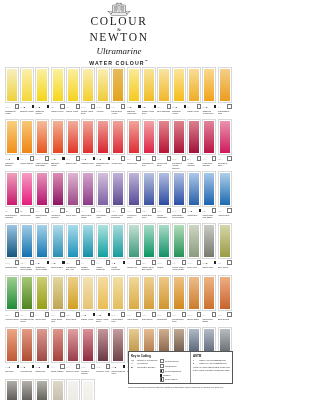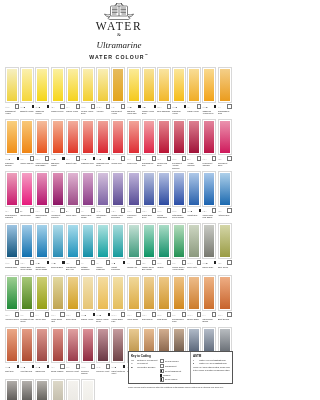--- a/index.html
+++ b/index.html
@@ -150,22 +150,23 @@
       <path d="M56 30 C62 30 66 27 67 24 C63 26 59 26 56 25"></path>
       <rect x="21" y="8" width="34" height="20" rx="1.5"></rect>
       <path d="M38 8 L38 28"></path>
       <path d="M24 12 L35 12 M24 15 L35 15 M24 18 L35 18 M24 21 L35 21 M24 24 L33 24"></path>
       <path d="M41 12 L52 12 M41 15 L52 15 M41 18 L52 18 M41 21 L52 21 M43 24 L52 24"></path>
       <path d="M30 8 C30 4 34 2 38 4 C42 2 46 4 46 8"></path>
       <path d="M33 6 L33 2 M43 6 L43 2"></path>
       <path d="M21 28 C16 31 14 34 20 35 L56 35 C62 34 60 31 55 28"></path>
     </g>
   </svg>
-  <div id="brand-winsor">WATER</div>
+  <div id="brand-winsor">COLOUR</div>
   <div id="brand-amp">&amp;</div>
+  <div id="brand-newton">NEWTON</div>
   <div id="brand-pro">Ultramarine</div>
   <div id="brand-wc"><span>WATER COLOUR</span><sup>™</sup></div>
 </div>
 
 <div id="chart">
     <div class="swatch-row">
       <div class="swatch-cell">
         <div class="chip">
           <div class="chip-inner" style="background: linear-gradient(rgb(246, 239, 192) 0%, rgb(239, 210, 60) 100%);"></div>
         </div>

